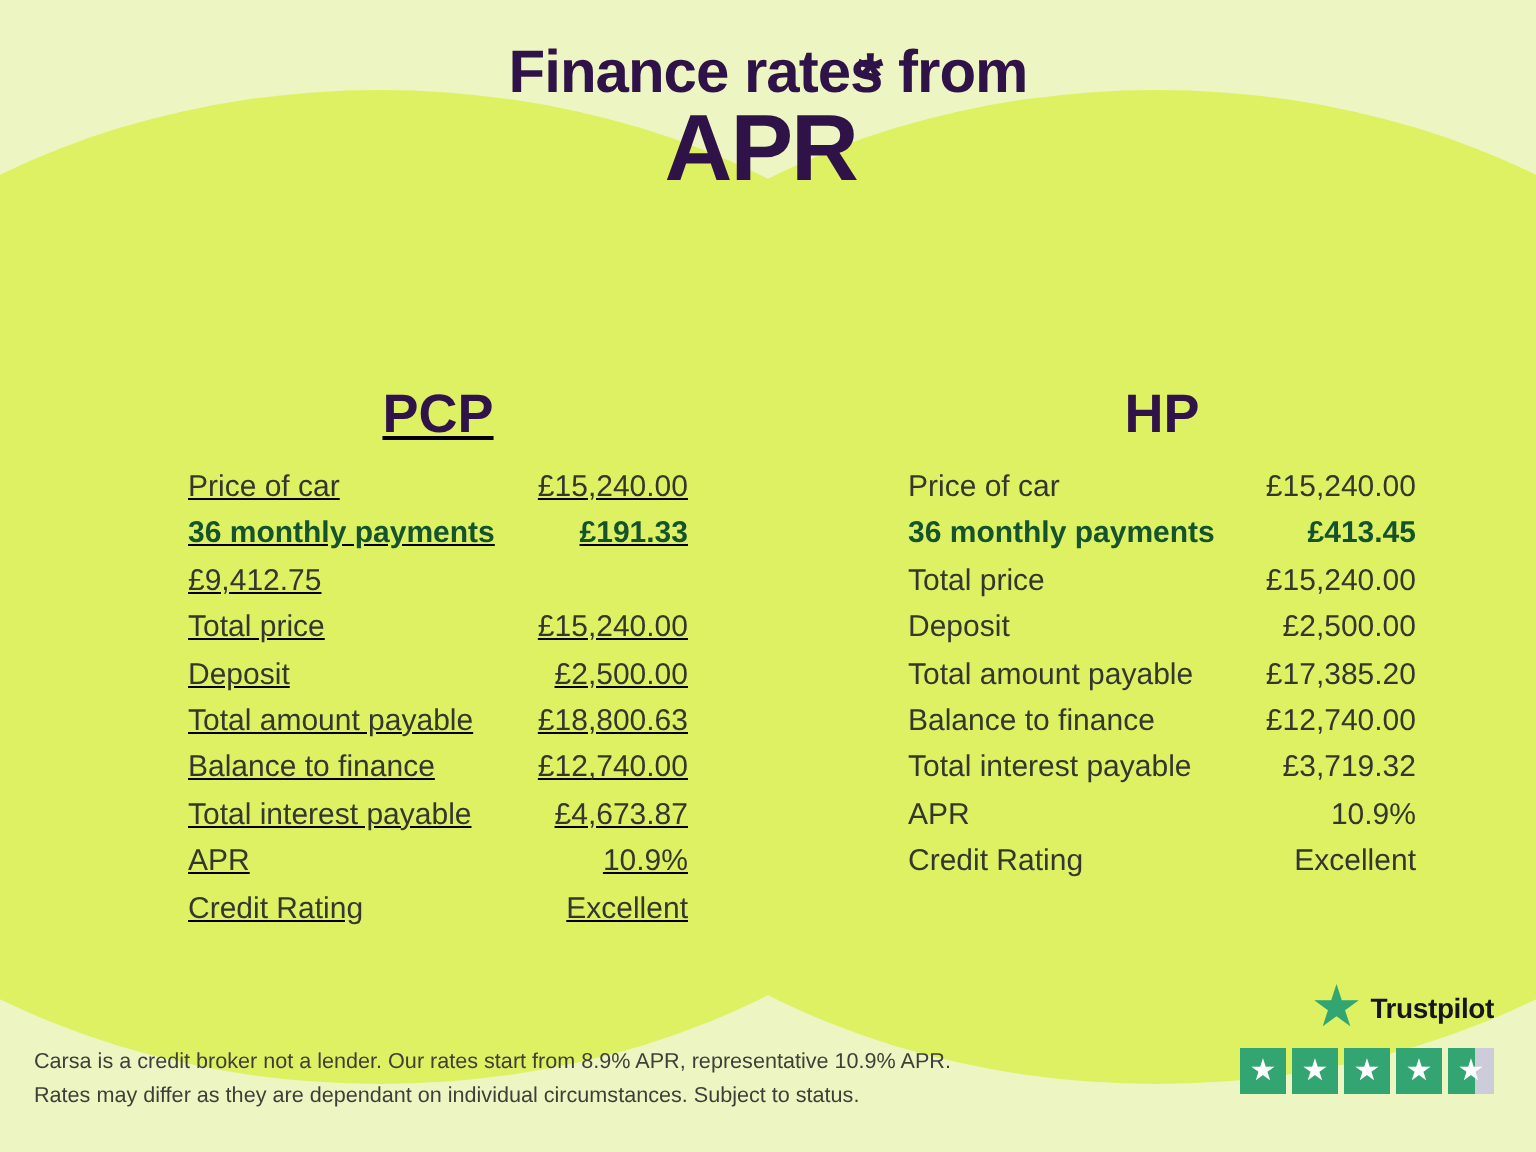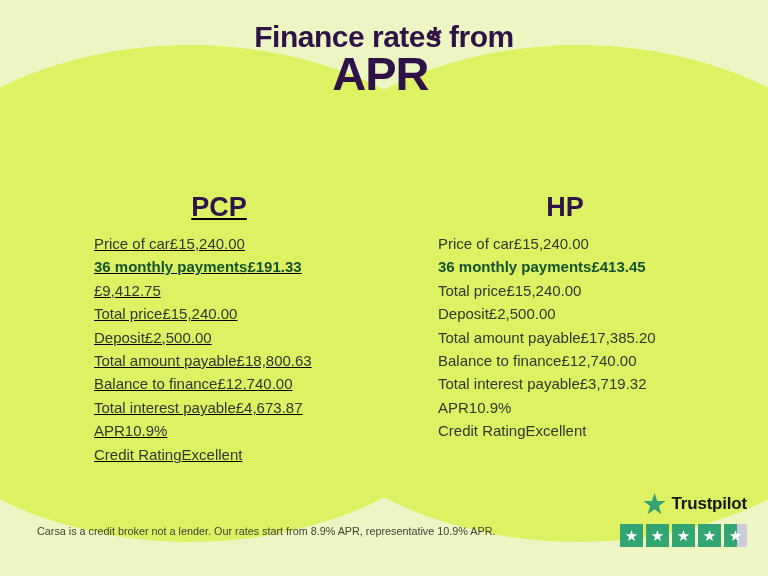--- a/index.html
+++ b/index.html
@@ -37,42 +37,42 @@
     position:absolute; top:46px; left:0; right:0;
     display:flex; justify-content:center; align-items:baseline;
     color:#2f1247;
   }
   .rate-value { font-size:97px; font-weight:800; letter-spacing:-3px; line-height:1.25; }
   .rate-unit  { font-size:47px; font-weight:800; margin-left:6px; letter-spacing:-1px; }
   .rate-ast   { font-size:34px; font-weight:800; display:inline-block; transform:translateY(-40px); }
 
   .fin-col { position:absolute; top:192px; }
   .fin-col.pcp { left:94px;  width:250px;text-decoration:underline; }
-  .fin-col.hp  { left:438px; width:254px; }
+  .fin-col.hp  { left:454px; width:254px; }
   .fin-title {
     text-align:center; font-size:27px; font-weight:800;
     color:#301349; margin-bottom:10px; line-height:30px;
   }
   .fin-row {
-    display:flex; justify-content:flex-start; align-items:baseline;
+    display:flex; justify-content:space-between; align-items:baseline;
     font-size:15px; line-height:23.4px; color:#34372e;
   }
   .fin-row .lbl { text-align:left; }
   .fin-row .val { text-align:right; }
   .fin-row.bold { font-weight:700; color:#14532d; }
 
   .disclaimer {
-    position:absolute; left:37px; top:523px;
+    position:absolute; left:17px; top:523px;
     font-size:10.8px; line-height:16.5px; color:#3e4037;
   }
 
   .trustpilot { position:absolute; right:21px; top:491px; }
   .tp-head { display:flex; align-items:center; gap:4px; justify-content:flex-end; }
   .tp-star-icon { color:#33a573; font-size:29px; line-height:26px; }
-  .tp-name { font-size:17px; font-weight:700; color:#16171c; letter-spacing:-0.2px; }
+  .tp-name { font-size:14px; font-weight:700; color:#16171c; letter-spacing:-0.2px; }
   .tp-stars { display:flex; gap:3px; margin-top:7px; justify-content:flex-end; }
   .tp-box {
     width:23px; height:23px; background:#33a573;
     display:flex; align-items:center; justify-content:center;
     color:#ffffff; font-size:15px; line-height:1;
   }
   .tp-box.partial { background:linear-gradient(90deg, #33a573 58%, #ccccda 58%); }
 </style>
 </head>
 <body>
@@ -167,20 +167,21 @@
         <span class="val">10.9%</span>
       </div>
       <div class="fin-row">
         <span class="lbl">Credit Rating</span>
         <span class="val">Excellent</span>
       </div>
     </div>
 
     <div class="disclaimer">
       <div>Carsa is a credit broker not a lender. Our rates start from 8.9% APR, representative 10.9% APR.</div>
+      <div>Rates may differ as they are dependant on individual circumstances. Subject to status.</div>
     </div>
 
     <div class="trustpilot">
       <div class="tp-head">
         <span class="tp-star-icon">★</span>
         <span class="tp-name">Trustpilot</span>
       </div>
       <div class="tp-stars">
         <span class="tp-box">★</span>
         <span class="tp-box">★</span>

